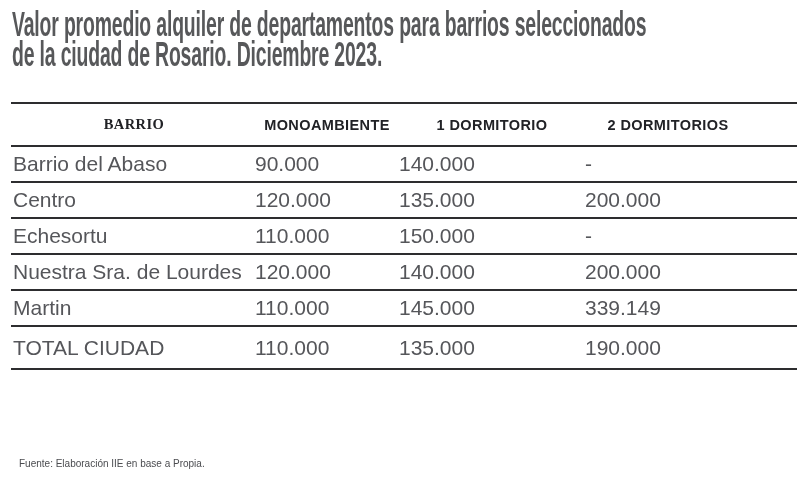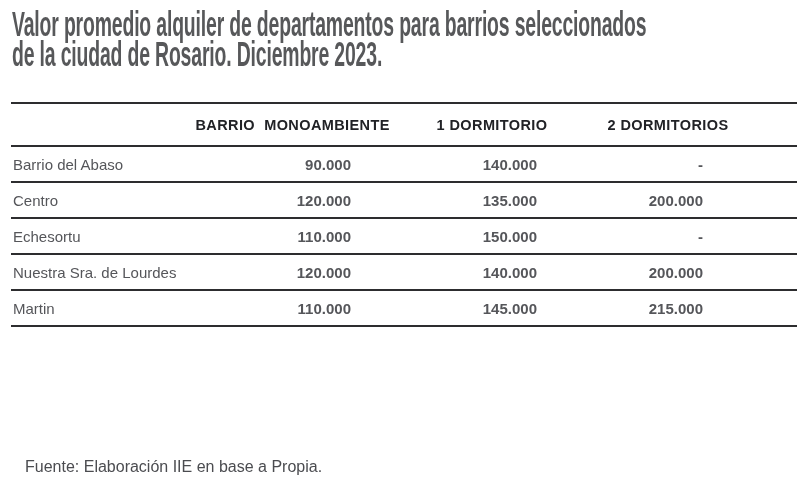--- a/index.html
+++ b/index.html
@@ -48,47 +48,47 @@
   }
   .rent-table thead th {
     border-top: 2px solid #2d2d2f;
     height: 41px;
     font-size: 14.5px;
     font-weight: 700;
     letter-spacing: 0.4px;
     color: #212226;
   }
   .rent-table thead th.c-name {
-    text-align: right;
+    text-align: center;
     padding-left: 2px;
+    font-family: Liberation Serif, serif;
   }
   .rent-table td {
     height: 34px;
-    font-size: 15px;
+    font-size: 21px;
     color: #55565a;
   }
   .rent-table td.c-name {
     text-align: left;
     padding-left: 2px;
   }
   .rent-table td.c-num {
-    text-align: right;
+    text-align: left;
     padding-right: 48px;
-    font-weight: bold;
   }
   .rent-table tr.total td {
     height: 41px;
   }
 
   
   .source-note {
     position: absolute;
-    left: 25px;
+    left: 19px;
     top: 458px;
-    font-size: 16px;
+    font-size: 10px;
     color: #4b4c50;
     text-align: center;
   }
 </style>
 </head>
 <body>
 
 <h1 class="title">
   <span style="display:block">Valor promedio alquiler de departamentos para barrios seleccionados</span>
   <span style="display:block">de la ciudad de Rosario. Diciembre 2023.</span>
@@ -137,19 +137,26 @@
         <td class="c-name">Nuestra Sra. de Lourdes</td>
         <td class="c-num">120.000</td>
         <td class="c-num">140.000</td>
         <td class="c-num">200.000</td>
         <td></td>
       </tr>
       <tr>
         <td class="c-name">Martin</td>
         <td class="c-num">110.000</td>
         <td class="c-num">145.000</td>
-        <td class="c-num">215.000</td>
+        <td class="c-num">339.149</td>
+        <td></td>
+      </tr>
+      <tr class="total">
+        <td class="c-name">TOTAL CIUDAD</td>
+        <td class="c-num">110.000</td>
+        <td class="c-num">135.000</td>
+        <td class="c-num">190.000</td>
         <td></td>
       </tr>
     </tbody>
 </table>
 
 <div class="source-note">Fuente: Elaboración IIE en base a Propia.</div>
 
 </body></html>

